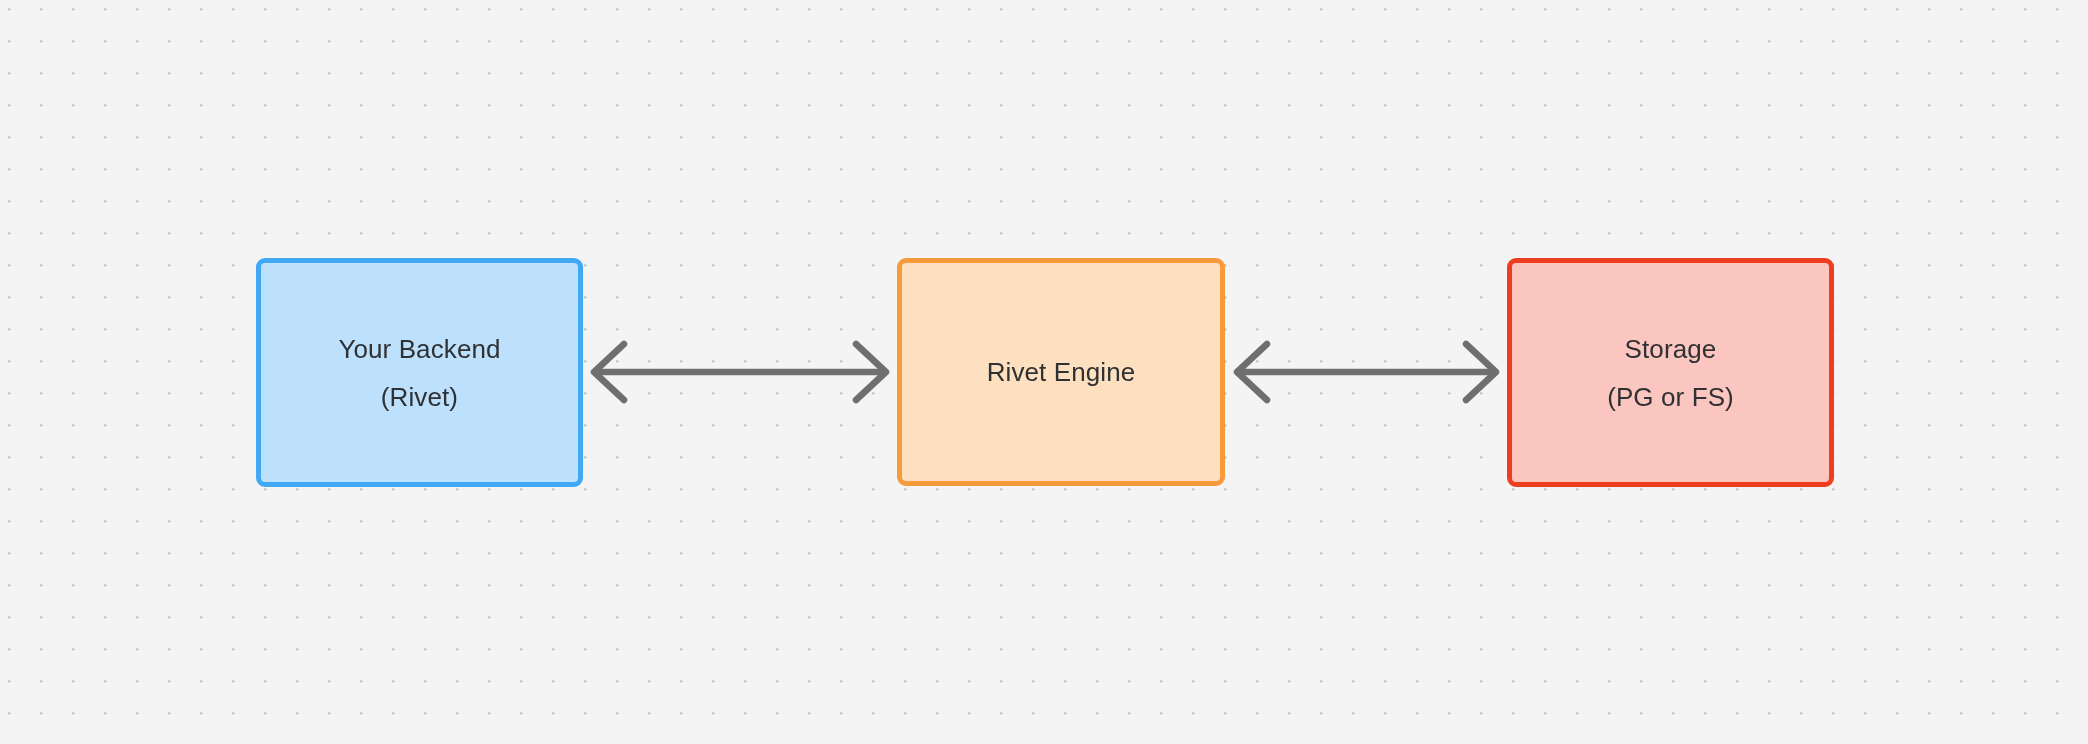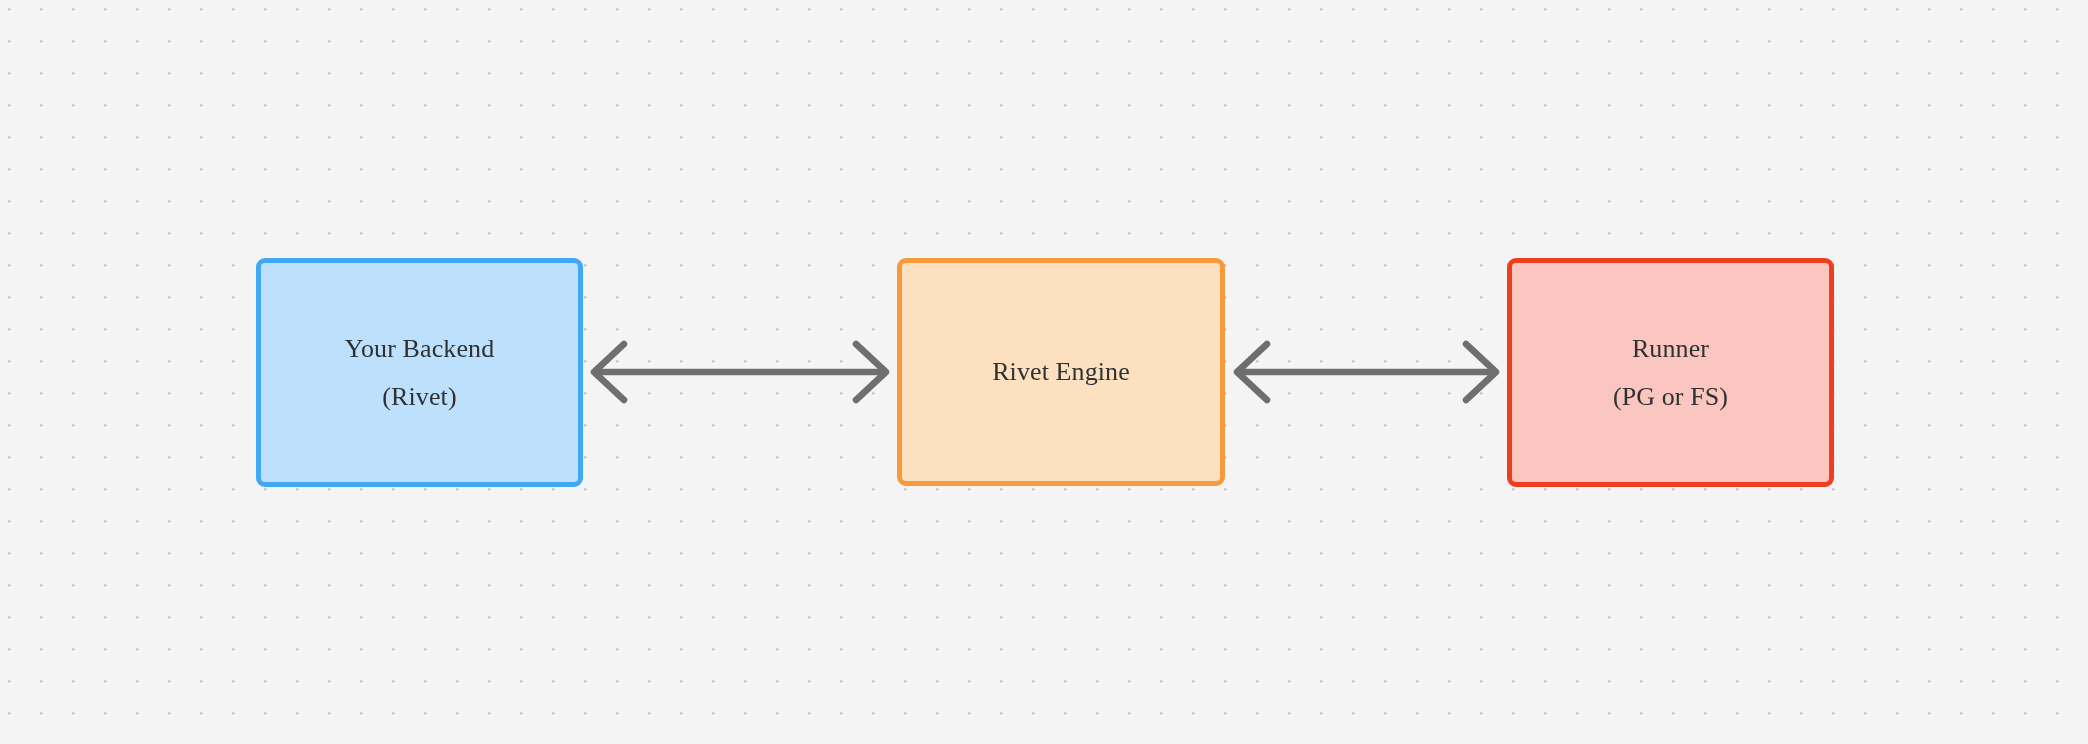--- a/index.html
+++ b/index.html
@@ -11,21 +11,21 @@
   
   #diagram-canvas {
     position: relative;
     width: 2088px;
     height: 744px;
     overflow: hidden;
     background-color: #f4f4f4;
     background-image: radial-gradient(circle at 1.25px 1.25px, #c6c8ca 1.25px, transparent 1.4px);
     background-size: 32px 32px;
     background-position: 8px 8px;
-    font-family: Liberation Serif, serif;
+    font-family: Liberation Sans, sans-serif;
   }
 
   
   .node {
     position: absolute;
     box-sizing: border-box;
     display: flex;
     flex-direction: column;
     align-items: center;
     justify-content: center;
@@ -118,17 +118,17 @@
     <svg viewBox="0 0 271 84" preserveAspectRatio="none" aria-hidden="true">
       <g fill="none" stroke="#6f6f6f" stroke-width="6.5" stroke-linecap="round" stroke-linejoin="round">
         <line x1="8" y1="42" x2="263" y2="42"></line>
         <polyline points="36,14 6,42 36,70"></polyline>
         <polyline points="235,14 265,42 235,70"></polyline>
       </g>
     </svg>
   </div>
 
   <div class="node" id="node-storage">
-    <span class="node-line">Runner</span>
+    <span class="node-line">Storage</span>
     <span class="node-line">(PG or FS)</span>
   </div>
 
 </div>
 
 </body></html>

